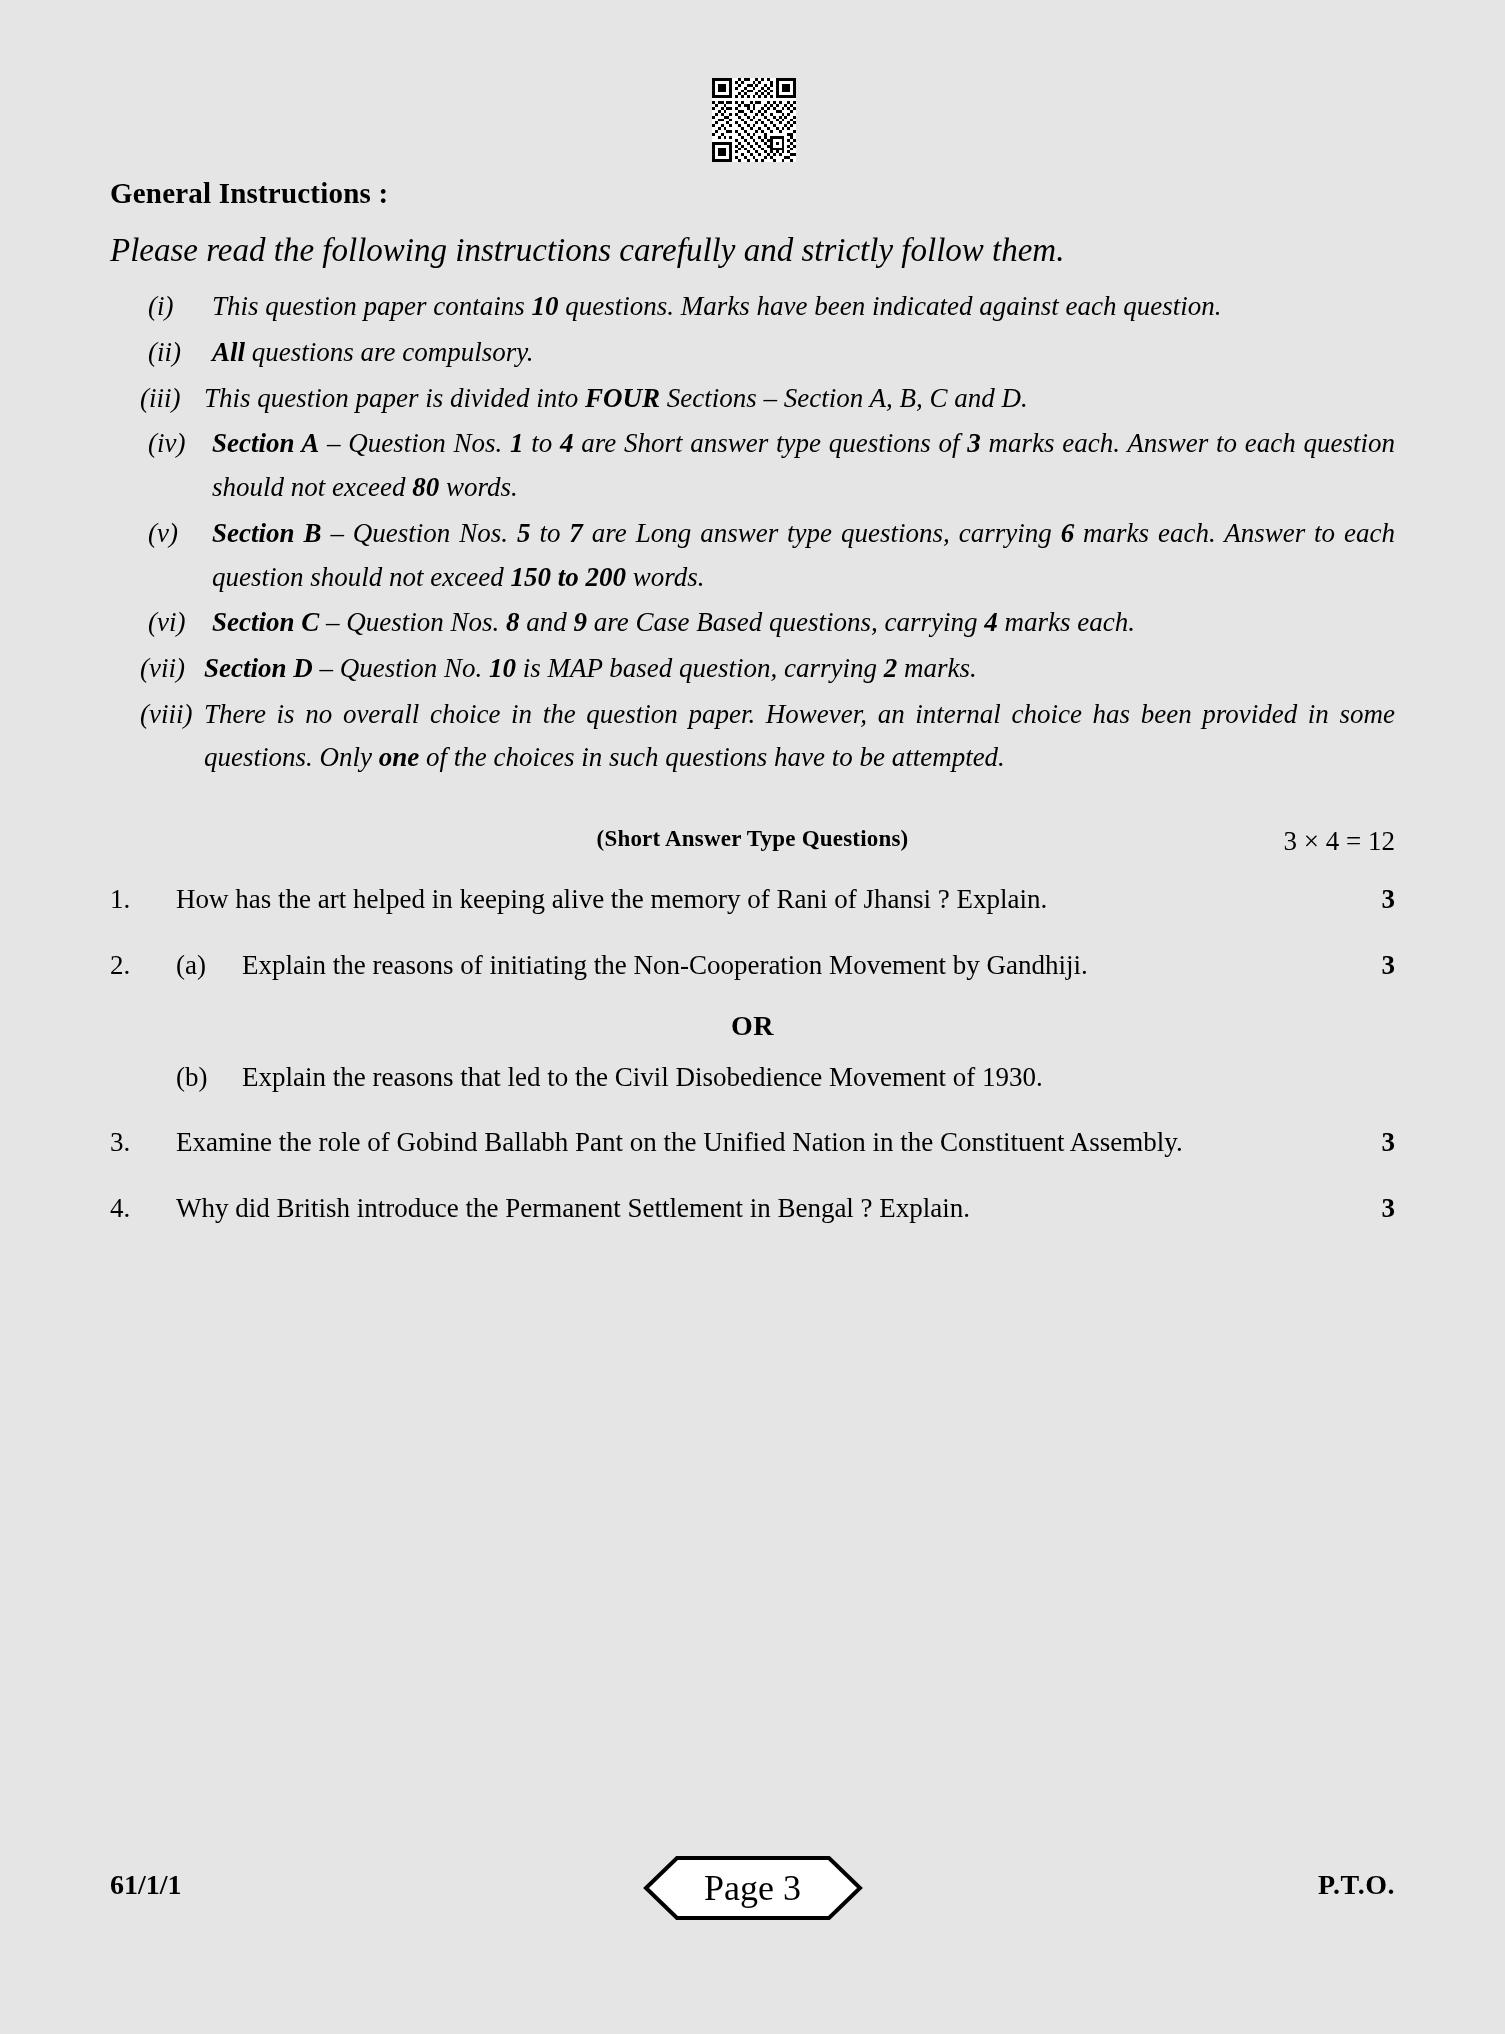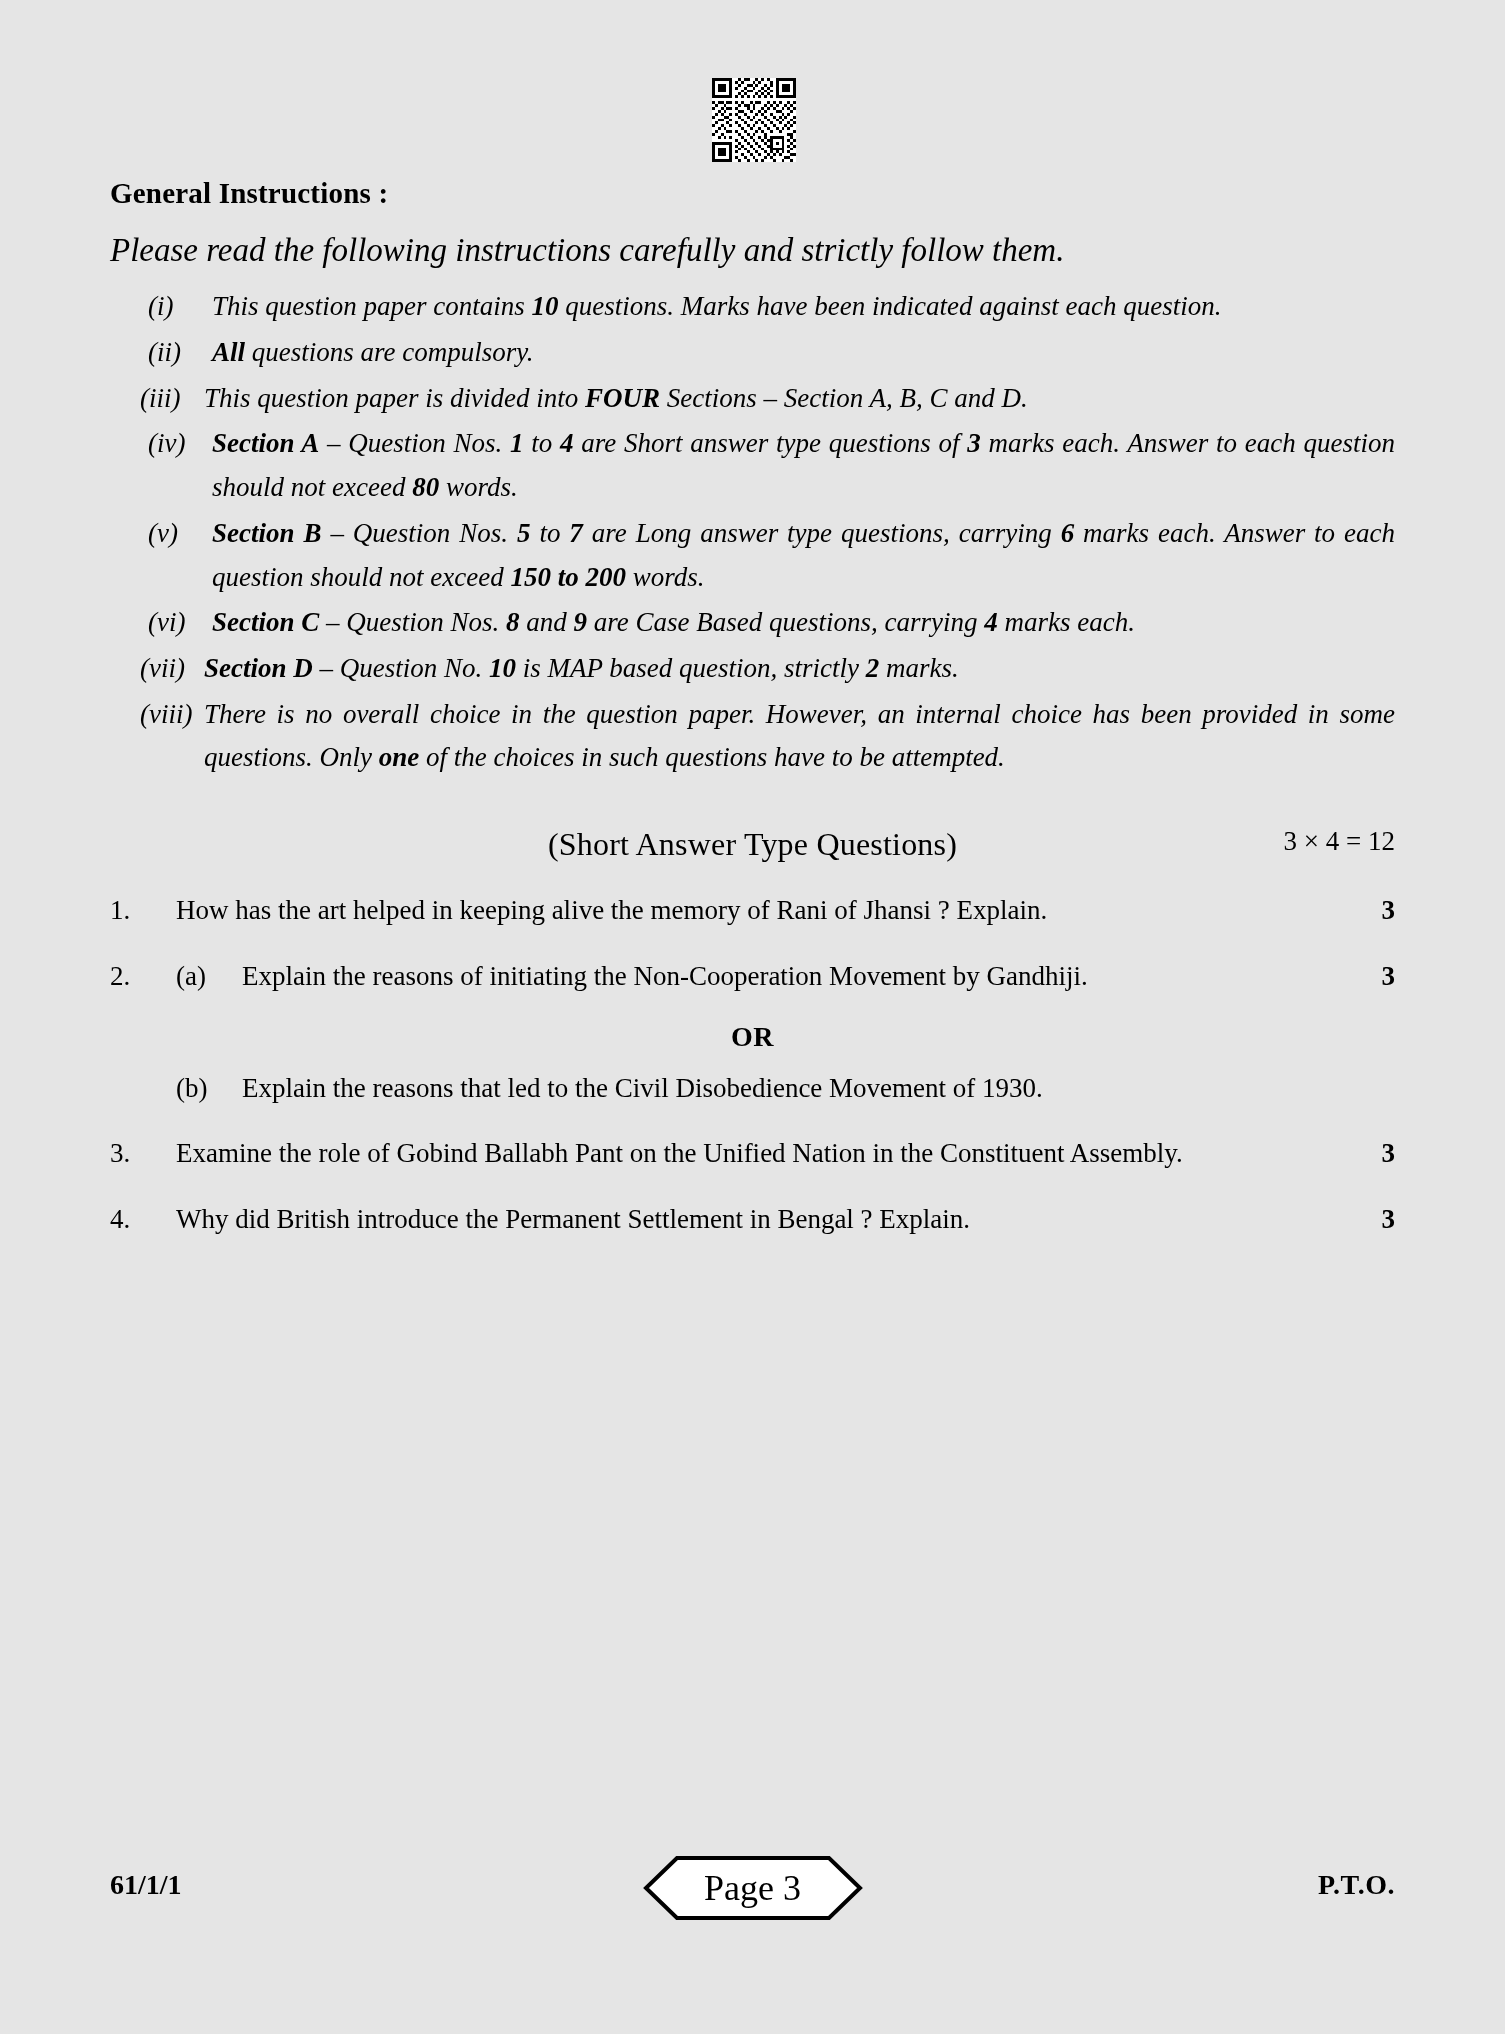--- a/index.html
+++ b/index.html
@@ -94,22 +94,22 @@
     font-weight: bold;
     font-size: 29px;
     letter-spacing: .4px;
     margin-bottom: 12px;
   }
   .section-sub-line {
     position: relative;
     display: block;
   }
   .section-sub {
-    font-weight: normal;
-    font-size: 32px;
+    font-weight: bold;
+    font-size: 23px;
     letter-spacing: .2px;
   }
   .section-marks {
     position: absolute;
     right: 0;
     top: 0;
     font-weight: normal;
     font-size: 27px;
   }
 
@@ -494,21 +494,21 @@
         <div class="ins-row">
           <span class="ins-num">(v)</span>
           <span class="ins-body"><b>Section B</b><span> – Question Nos. </span><b>5</b><span> to </span><b>7</b><span> are Long answer type questions, carrying </span><b>6</b><span> marks each. Answer to each question should not exceed </span><b>150 to 200</b><span> words.</span></span>
         </div>
         <div class="ins-row">
           <span class="ins-num">(vi)</span>
           <span class="ins-body"><b>Section C</b><span> – Question Nos. </span><b>8</b><span> and </span><b>9</b><span> are Case Based questions, carrying </span><b>4</b><span> marks each.</span></span>
         </div>
         <div class="ins-row">
           <span class="ins-num wide">(vii)</span>
-          <span class="ins-body tight"><b>Section D</b><span> – Question No. </span><b>10</b><span> is MAP based question, strictly </span><b>2</b><span> marks.</span></span>
+          <span class="ins-body tight"><b>Section D</b><span> – Question No. </span><b>10</b><span> is MAP based question, carrying </span><b>2</b><span> marks.</span></span>
         </div>
         <div class="ins-row">
           <span class="ins-num wide">(viii)</span>
           <span class="ins-body tight"><span>There is no overall choice in the question paper. However, an internal choice has been provided in some questions. Only </span><b>one</b><span> of the choices in such questions have to be attempted.</span></span>
         </div>
       </div>
 
     <div class="section-block">
       <div class="section-sub-line">
         <span class="section-sub">(Short Answer Type Questions)</span>

